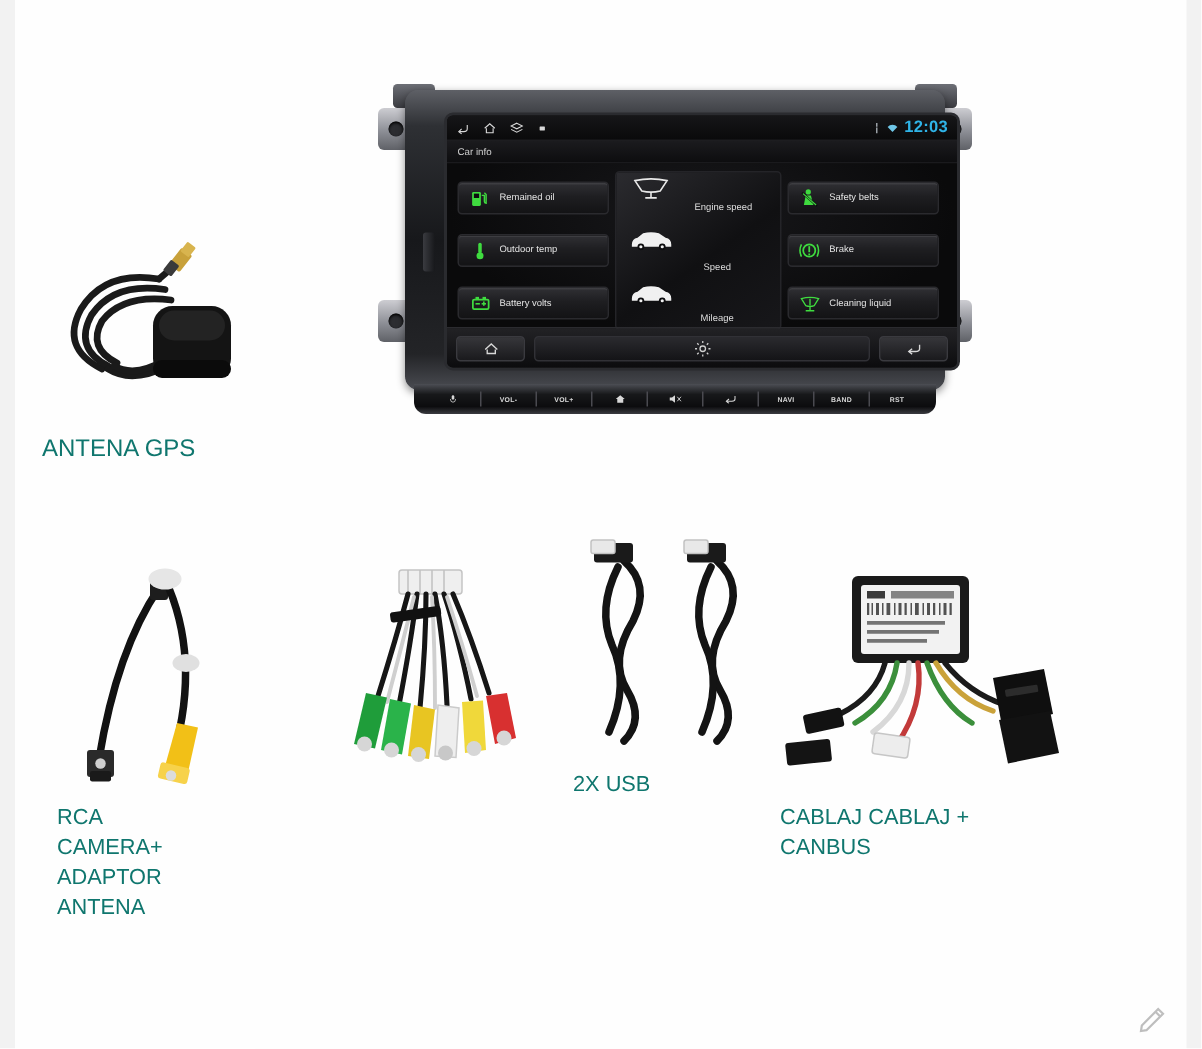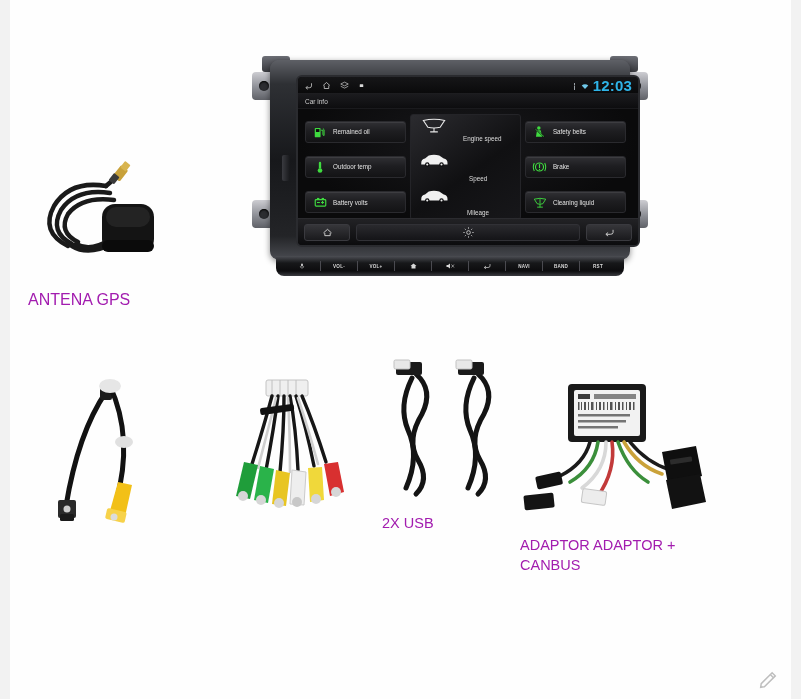--- a/index.html
+++ b/index.html
@@ -68,21 +68,21 @@
   
   .status-bar {
     position: absolute; left: 0; top: 0; width: 100%; height: 17px;
     background: linear-gradient(180deg,#161618,#0a0a0b);
     display: flex; align-items: center; padding: 0 6px;
     border-bottom: 1px solid #1d1d20;
   }
   .nav-icons { display: flex; gap: 9px; align-items: center; }
   .nav-icons svg { display: block; }
   .status-right { margin-left: auto; display: flex; align-items: center; gap: 4px; }
-  .clock { color: #2fb4e8; font-size: 15px; font-weight: bold; letter-spacing: .2px; }
+  .clock { color: #2fb4e8; font-size: 11px; font-weight: bold; letter-spacing: .2px; }
 
   
   .title-bar {
     position: absolute; left: 0; top: 17px; width: 100%; height: 15px;
     background: linear-gradient(180deg,#1b1b1e,#0d0d0f);
     display: flex; align-items: center; padding-left: 7px;
     border-bottom: 1px solid #1a1a1d;
   }
   .title-bar .t { color: #cfcfcf; font-size: 6.5px; }
 
@@ -151,21 +151,21 @@
     flex: 1; height: 10px; display: flex; align-items: center; justify-content: center;
     border-right: 1px solid #4a4a50;
     color: #d8d8d8; font-size: 4.6px; font-weight: bold; letter-spacing: .2px;
   }
   .key:last-child { border-right: none; }
   .key svg { display: block; }
 
   
   .item { position: absolute; }
   .item .caption {
-    color: #a21caf; font-size: 14.5px; line-height: 20px; white-space: pre-line;
+    color: #0f766e; font-size: 14.5px; line-height: 20px; white-space: pre-line;
   }
   .art { position: relative; }
 
   #item-gps { left: 28px; top: 160px; width: 180px; }
   #item-gps .caption { margin-top: 12px; font-size: 16px; }
 
   #item-rca-cam { left: 38px; top: 378px; width: 145px; }
   #item-rca-video { left: 210px; top: 378px; width: 160px; }
   #item-usb { left: 382px; top: 356px; width: 135px; }
   #item-canbus { left: 520px; top: 378px; width: 190px; }
@@ -455,20 +455,24 @@
 
         <path d="M72 8 Q96 60 78 124" fill="none" stroke="#121212" stroke-width="5" stroke-linecap="round"></path>
         <ellipse cx="72" cy="8" rx="11" ry="7" fill="#e6e6e6"></ellipse>
         <ellipse cx="86" cy="64" rx="9" ry="6" fill="#e0e0e0"></ellipse>
 
         <path d="M80 104 L70 140 L86 143 L94 107 Z" fill="#f2c017"></path>
         <rect x="68" y="132" width="20" height="11" rx="2" transform="rotate(13 78 137)" fill="#f7d24a"></rect>
         <circle cx="76" cy="139" r="3.5" fill="#dcdcdc"></circle>
       </svg>
     </div>
+    <div class="caption">RCA
+CAMERA+
+ADAPTOR
+ANTENA</div>
   </div>
 
   <div class="item row2" id="item-rca-video">
     <div class="art" style="height:145px;">
       <svg width="160" height="145" viewBox="0 0 160 145">
 
         <rect x="56" y="2" width="42" height="16" rx="2" fill="#efefef" stroke="#c4c4c4"></rect>
         <g stroke="#c0c0c0" stroke-width="1">
             <path d="M62 2 L62 18"></path>
             <path d="M70 2 L70 18"></path>
@@ -579,21 +583,21 @@
         <rect x="16" y="96" width="26" height="13" rx="2" transform="rotate(-12 29 102)" fill="#121212"></rect>
         <rect x="4" y="116" width="30" height="15" rx="2" transform="rotate(-6 19 123)" fill="#141414"></rect>
 
         <rect x="62" y="112" width="24" height="14" rx="2" transform="rotate(8 74 119)" fill="#ededed" stroke="#c6c6c6"></rect>
 
         <path d="M142 74 L176 68 L182 98 L148 106 Z" fill="#0f0f0f"></path>
         <path d="M146 102 L180 96 L186 124 L152 131 Z" fill="#121212"></path>
         <rect x="150" y="80" width="22" height="5" rx="1" transform="rotate(-9 161 82)" fill="#2c2c2c"></rect>
       </svg>
     </div>
-    <div class="caption">ADAPTOR ADAPTOR +
+    <div class="caption">CABLAJ CABLAJ +
 CANBUS</div>
   </div>
 
   <div class="pencil">
     <svg width="22" height="22" viewBox="0 0 24 24" fill="none" stroke="#8a8a8a" stroke-width="1.6">
       <path d="M4 20 L4.6 16 L16.5 4 L20 7.5 L8 19.4 Z"></path>
       <path d="M14.5 6 L18 9.5"></path>
     </svg>
   </div>
 

